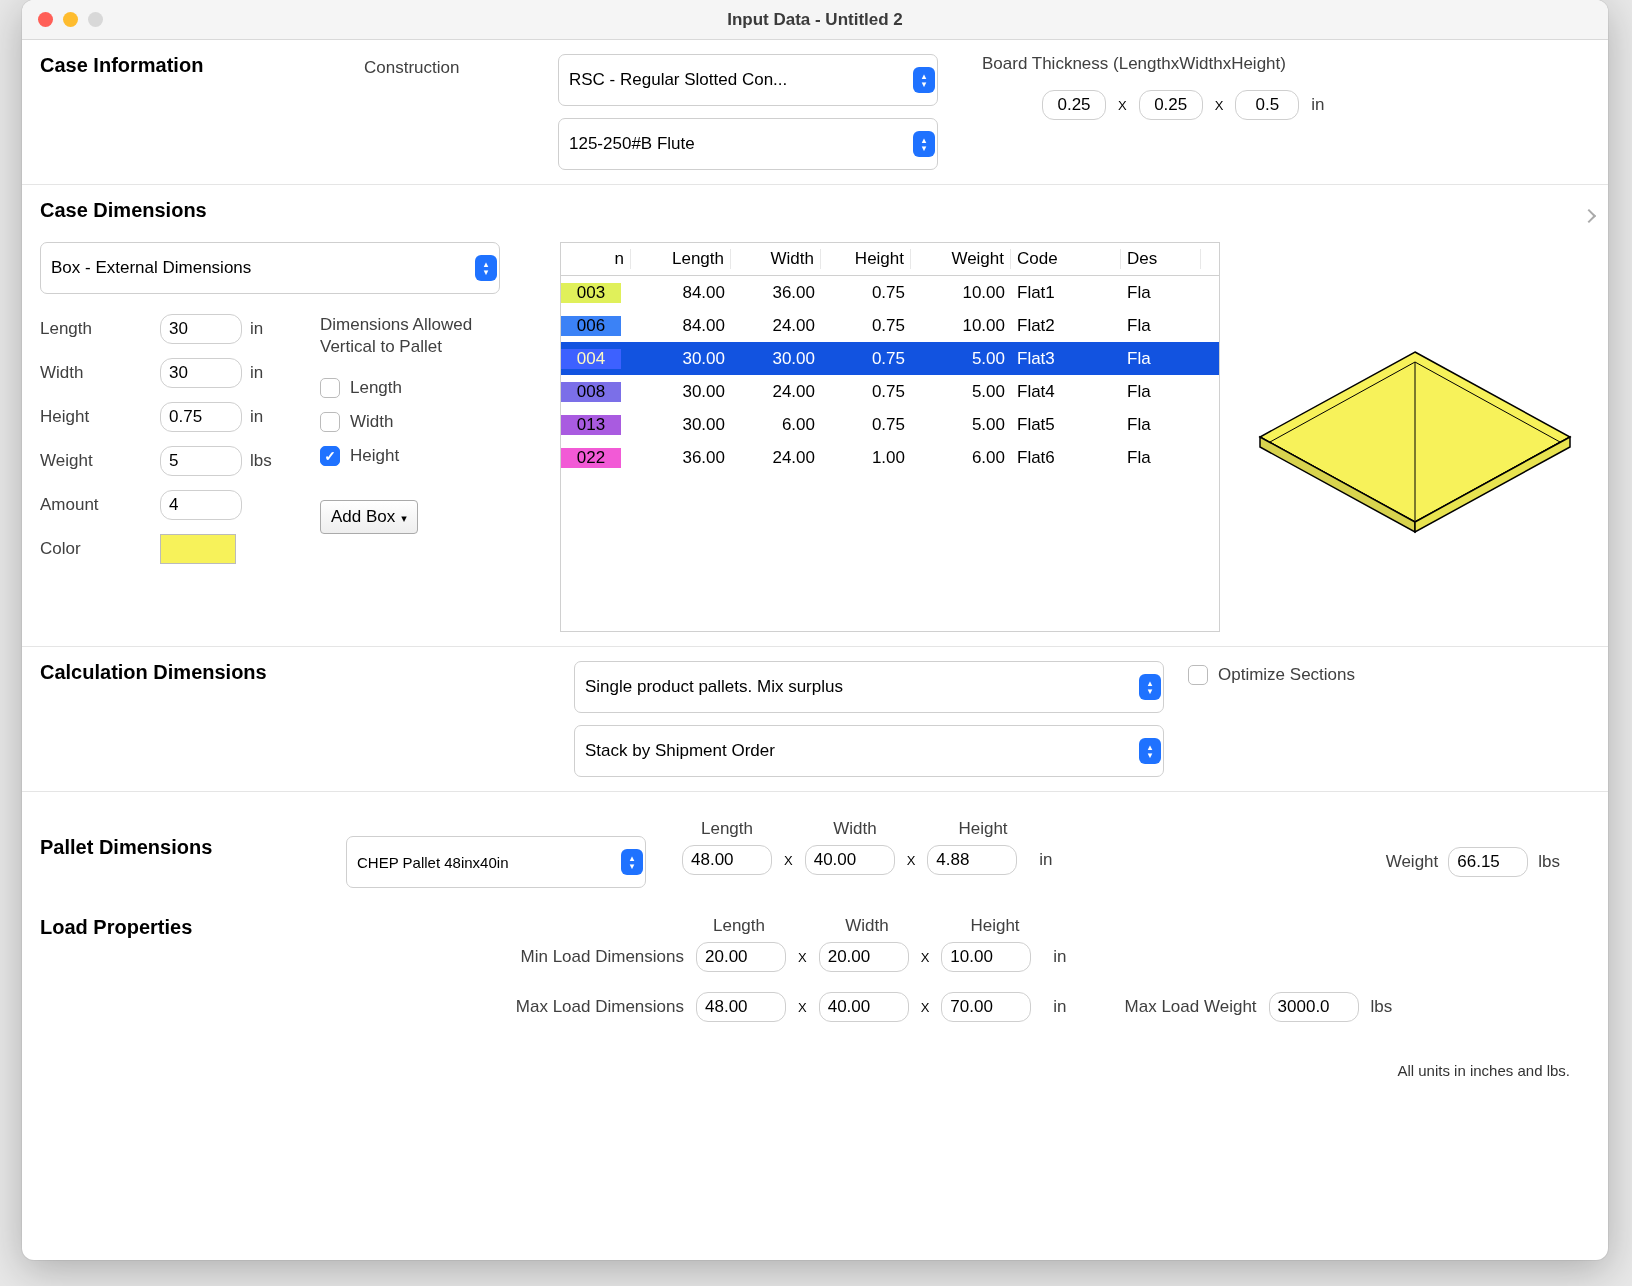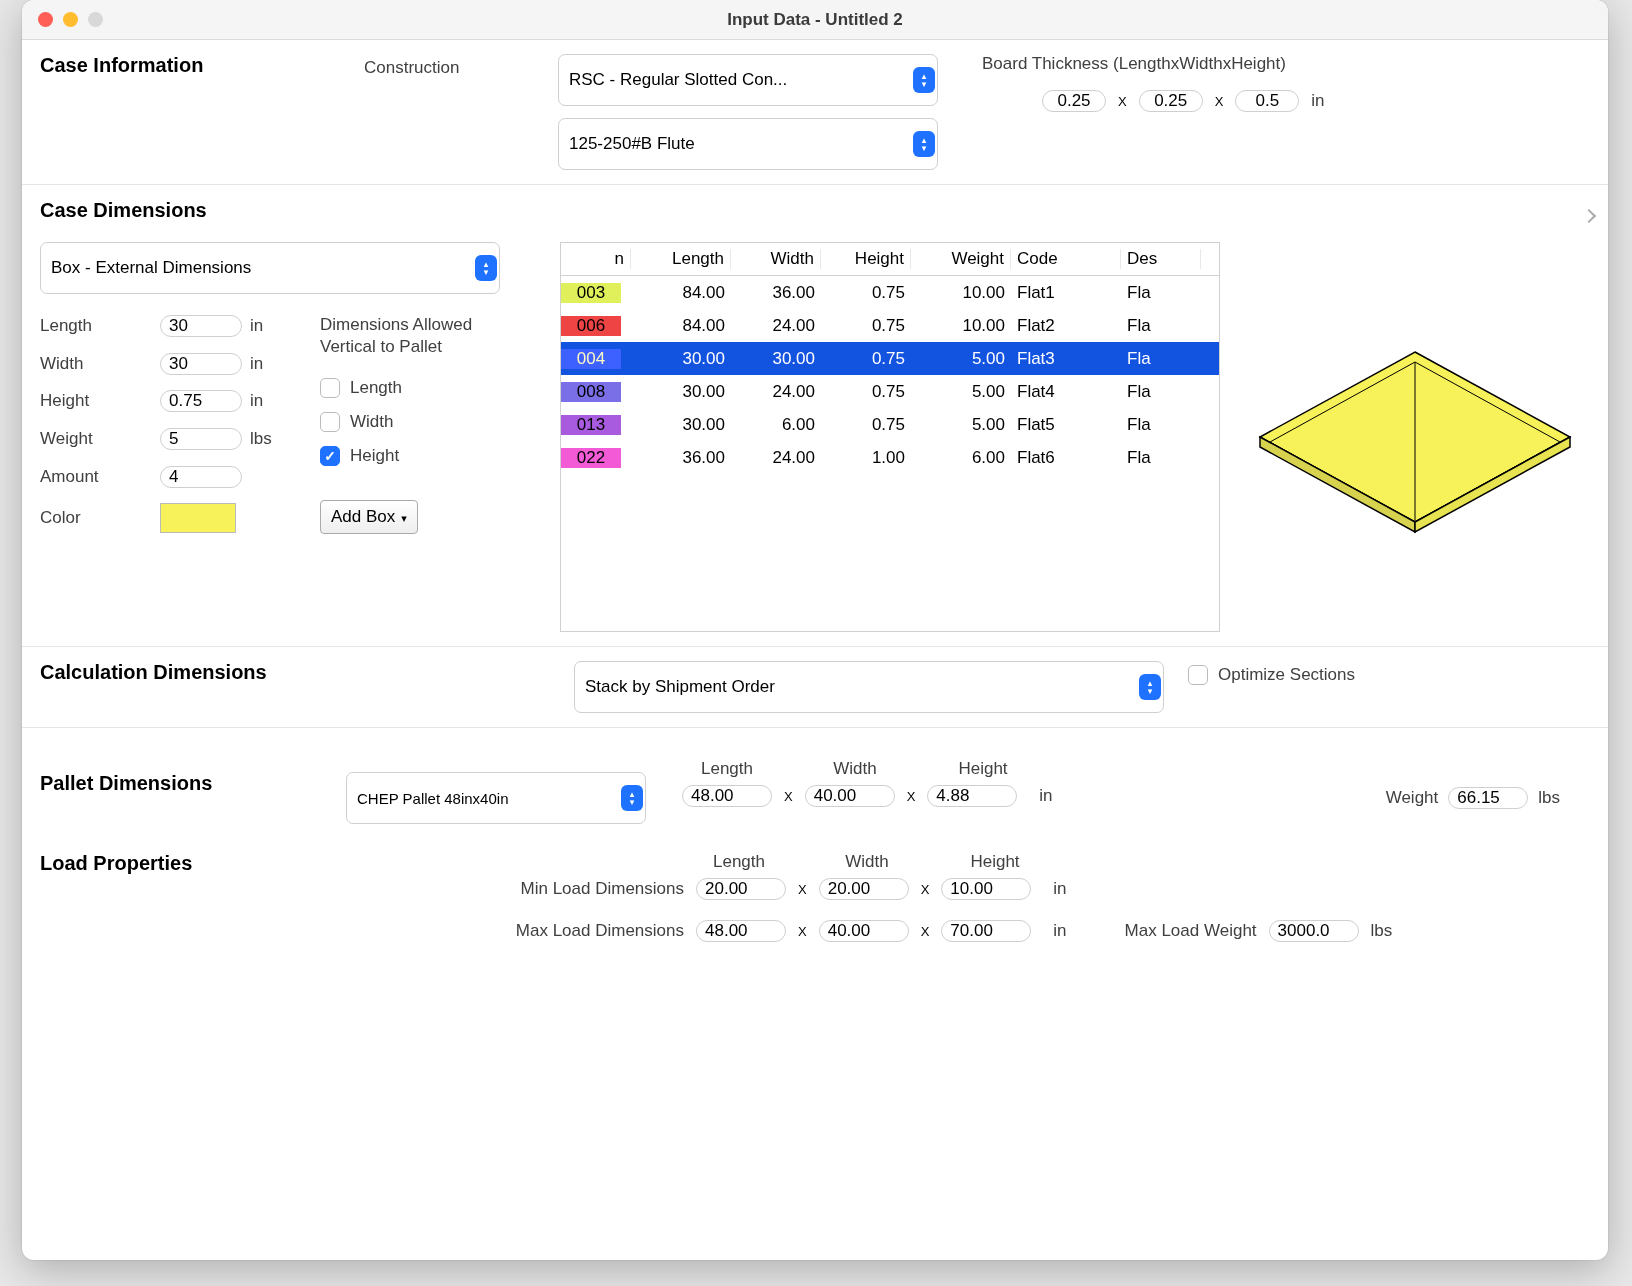--- a/index.html
+++ b/index.html
@@ -71,21 +71,21 @@
   margin-left: 10px;
   display: flex; flex-direction: column; align-items: center; justify-content: center;
   color: #fff;
 }
 .sel .arrow::before { content:"▴"; font-size: 9px; line-height: 8px;}
 .sel .arrow::after { content:"▾"; font-size: 9px; line-height: 8px;}
 
 .txt {
   border: 1px solid #cfcfcf;
   border-radius: 12px;
-  height: 22px;
+  height: 30px;
   font-size: 17px;
   padding: 0 8px;
   background: #fff;
   text-align: left;
 }
 .txt.center { text-align: center; }
 .row { display:flex; align-items:center; gap:10px; margin-bottom: 14px;}
 
 .dim-grid { display:grid; grid-template-columns: 120px 90px 40px; row-gap: 14px; align-items:center; }
 .dim-grid .lbl { font-size:17px; }
@@ -125,21 +125,21 @@
   height: 33px;
 }
 .table .hdr { border-bottom: 1px solid #d0d0d0; }
 .table .hdr > div { padding: 0 6px; text-align: right; border-right:1px solid #e8e8e8; }
 .table .hdr > div:nth-child(6), .table .hdr > div:nth-child(7) { text-align:left; }
 .table .trow > div { padding: 0 6px; text-align: right; }
 .table .trow > div:nth-child(1) { text-align:center; font-weight:400;}
 .table .trow > div:nth-child(6), .table .trow > div:nth-child(7) { text-align:left; }
 .ncell { width:60px; text-align:center; }
 .r003 .ncell{ background:#e0f05a;} 
-.r006 .ncell{ background:#ef4444;} 
+.r006 .ncell{ background:#3b82f6;} 
 .r004.sel-row { background:#1253e0; color:#fff;} 
 .r004 .ncell{ background:#3d61ff; color:#fef9c3;} 
 .r008 .ncell{ background:#7b6fe8;} 
 .r013 .ncell{ background:#a95be0;} 
 .r022 .ncell{ background:#f25ad6;} 
 
 .boxviz {
   width: 330px; height: 200px;
 }
 .chev-r {
@@ -331,20 +331,24 @@
           </svg>
         </div>
       </div>
     </div>
 
     <div class="section">
       <div style="display:flex; align-items:flex-start; gap:24px;">
         <div class="sec-title" style="width:510px;">Calculation Dimensions</div>
         <div style="display:flex; flex-direction:column; gap:12px;">
           <div class="sel" style="width:590px;">
+            <span>Single product pallets. Mix surplus</span>
+              <span class="arrow"></span>
+          </div>
+          <div class="sel" style="width:590px;">
             <span>Stack by Shipment Order</span>
               <span class="arrow"></span>
           </div>
         </div>
         <div class="row" style="margin-top:4px;">
           <span class="chk"></span>
           <span class="lbl">Optimize Sections</span>
         </div>
       </div>
     </div>
@@ -410,16 +414,17 @@
             <input class="txt" style="width: 90px;" value="40.00">
             <span>X</span>
             <input class="txt" style="width: 90px;" value="70.00">
             <span class="lbl" style="margin-left:10px;">in</span>
             <span class="lbl" style="margin-left:46px;">Max Load Weight</span>
             <input class="txt" style="width: 90px;" value="3000.0">
             <span class="lbl">lbs</span>
           </div>
         </div>
       </div>
+      <div class="unitnote">All units in inches and lbs.</div>
     </div>
 
   </div>
 </div>
 
 </body></html>

